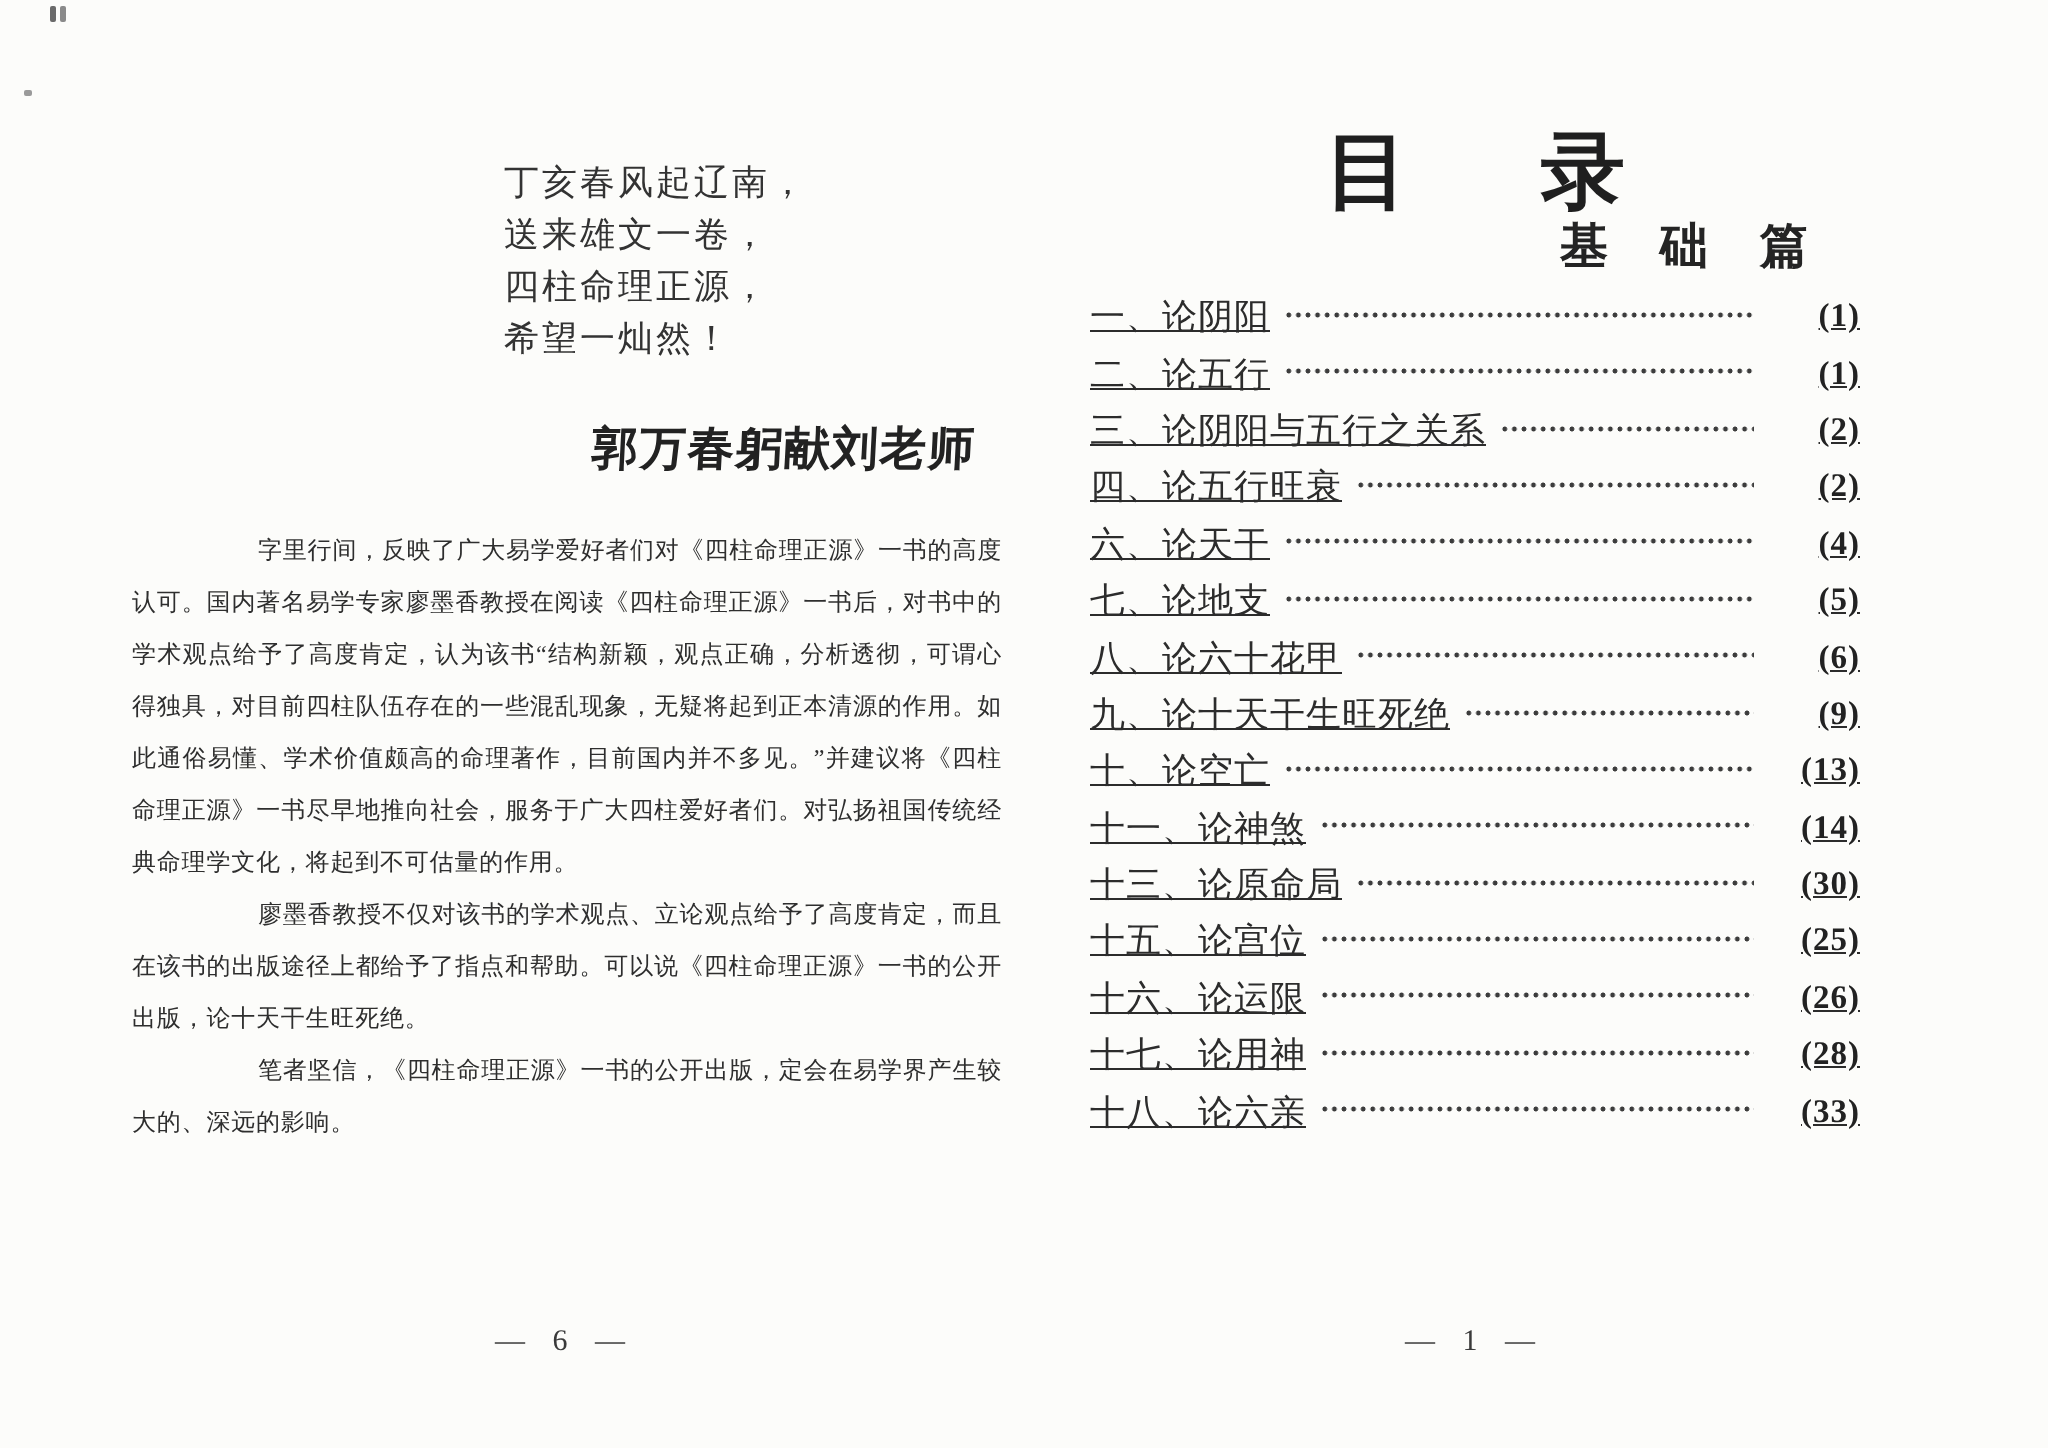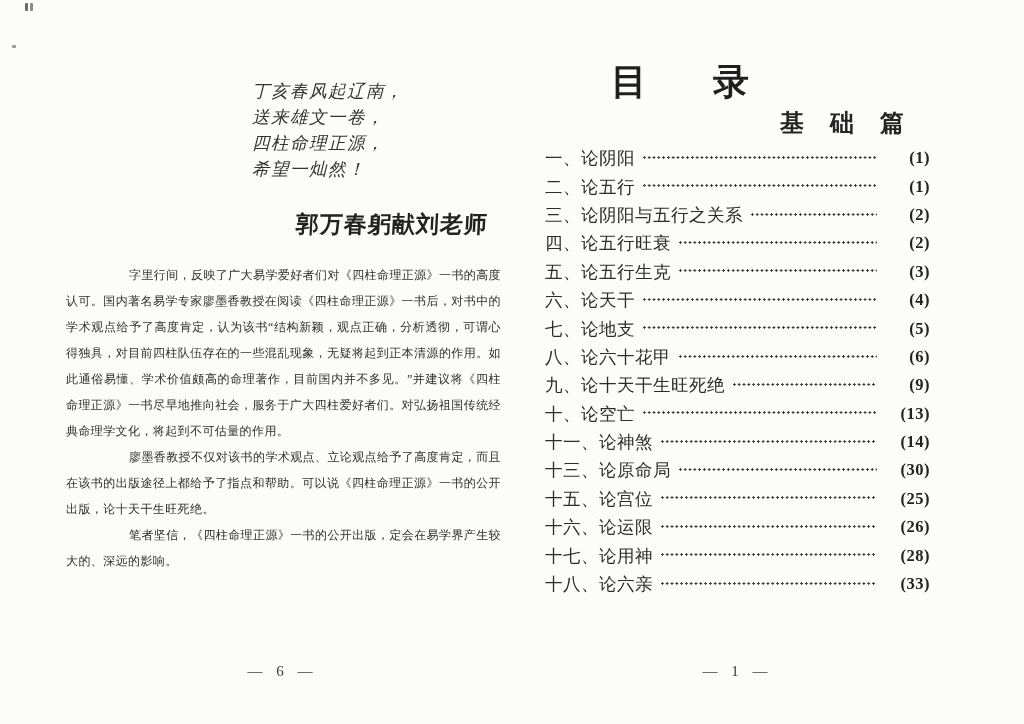--- a/index.html
+++ b/index.html
@@ -8,21 +8,21 @@
     background:#fcfcfa;
     font-family:"Liberation Serif","DejaVu Serif",serif;
     color:#2b2b2b;
   }
   
   .poem{
     position:absolute;left:252px;top:78px;
     font-size:17.5px;line-height:26px;letter-spacing:1.5px;
     color:#333;
   }
-  .poem div{white-space:nowrap;font-style:italic;}
+  .poem div{white-space:nowrap;}
   .dedication{
     position:absolute;left:296px;top:209px;
     font-size:23px;font-weight:700;letter-spacing:1px;
     color:#222;transform:skewX(-3deg);
     white-space:nowrap;
   }
   .left-body{
     position:absolute;left:66px;top:262px;width:435px;
     font-size:12px;line-height:26px;letter-spacing:0.4px;
     text-align:justify;color:#2e2e2e;
@@ -31,36 +31,36 @@
   .folio{
     position:absolute;
     font-size:15px;letter-spacing:5px;color:#3a3a3a;
     text-align:center;white-space:nowrap;
   }
   .folio-left{left:65px;top:663px;width:435px;}
   .folio-right{left:545px;top:663px;width:385px;}
   
   .toc-title{
     position:absolute;left:545px;top:58px;width:385px;
-    font-size:36px;font-weight:700;color:#1f1f1f;
+    text-align:center;font-size:42px;font-weight:700;color:#1f1f1f;
     letter-spacing:66px;padding-left:66px;box-sizing:border-box;
     white-space:nowrap;
   }
   .toc-subtitle{
     position:absolute;left:545px;top:107px;width:385px;
     text-align:right;font-size:24px;font-weight:700;color:#242424;
     letter-spacing:26px;padding-left:26px;box-sizing:border-box;
     white-space:nowrap;
   }
   .toc-list{
     position:absolute;left:545px;top:144px;width:385px;
   }
   .toc-row{
     display:flex;align-items:center;height:28.4px;
-    font-size:17.5px;color:#2c2c2c;letter-spacing:0.5px;
+    font-size:17.5px;color:#2c2c2c;letter-spacing:0.5px;text-decoration:underline;
   }
   .toc-label{white-space:nowrap;}
   .toc-leader{
     flex:1;height:100%;margin:0 5px 0 7px;
     background-image:radial-gradient(circle,#3c3c3c 1.05px,rgba(0,0,0,0) 1.35px);
     background-size:4.8px 4.8px;
     background-repeat:repeat-x;
     background-position:0 calc(50% - 1px);
   }
   .toc-page{
@@ -113,25 +113,20 @@
       <span class="toc-label">三、论阴阳与五行之关系</span>
       <span class="toc-leader"></span>
       <span class="toc-page">(2)</span>
     </div>
   <div class="toc-row">
       <span class="toc-label">四、论五行旺衰</span>
       <span class="toc-leader"></span>
       <span class="toc-page">(2)</span>
     </div>
   <div class="toc-row">
-      <span class="toc-label">五、论五行生克</span>
-      <span class="toc-leader"></span>
-      <span class="toc-page">(3)</span>
-    </div>
-  <div class="toc-row">
       <span class="toc-label">六、论天干</span>
       <span class="toc-leader"></span>
       <span class="toc-page">(4)</span>
     </div>
   <div class="toc-row">
       <span class="toc-label">七、论地支</span>
       <span class="toc-leader"></span>
       <span class="toc-page">(5)</span>
     </div>
   <div class="toc-row">

